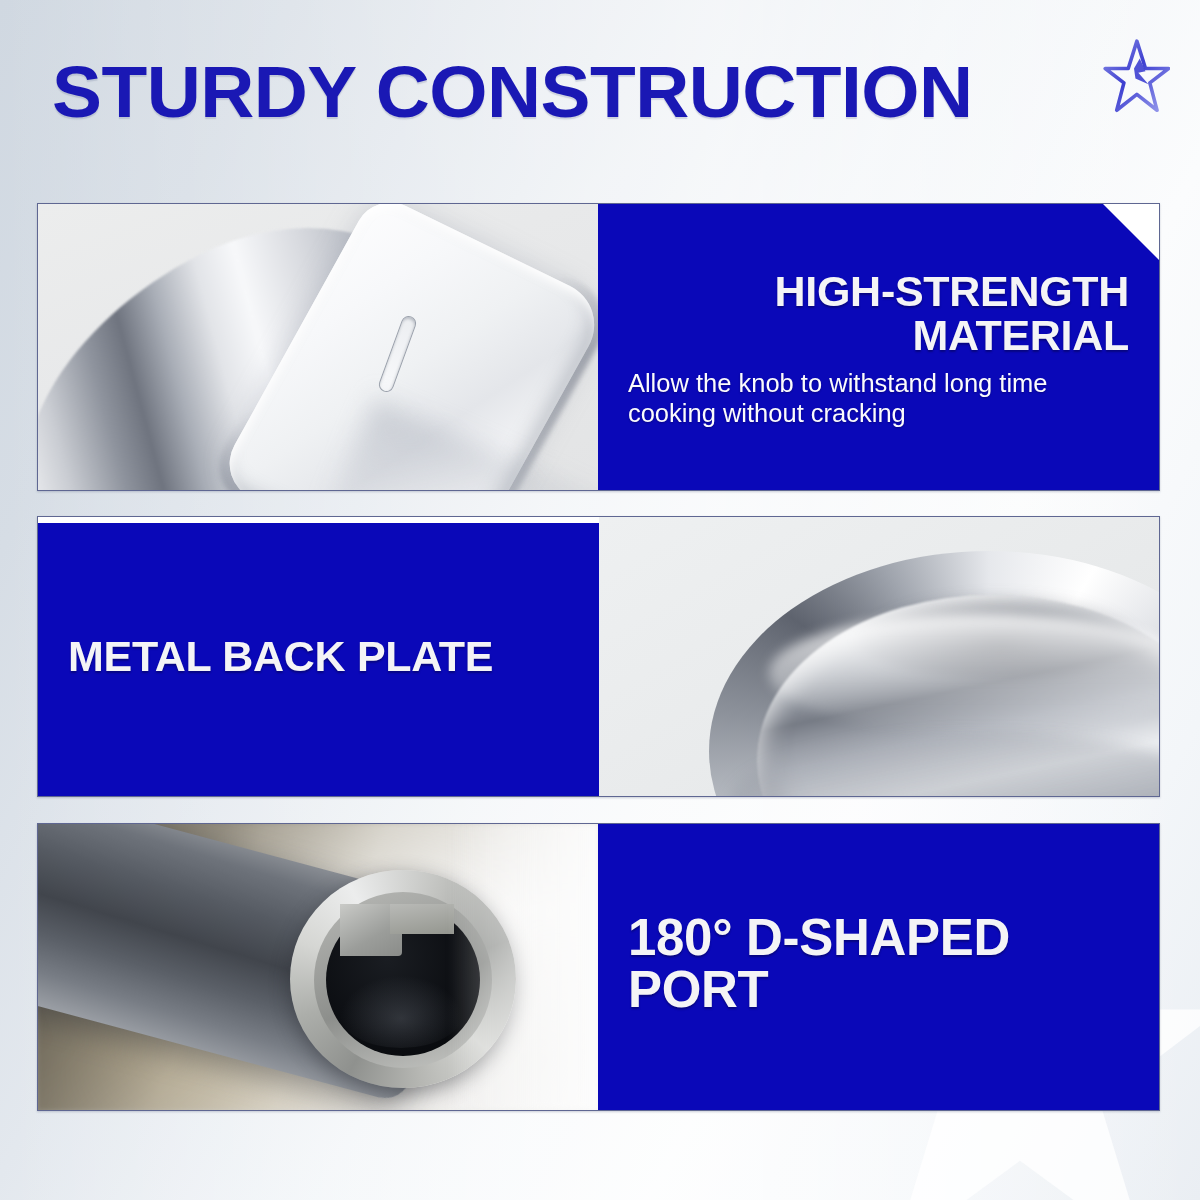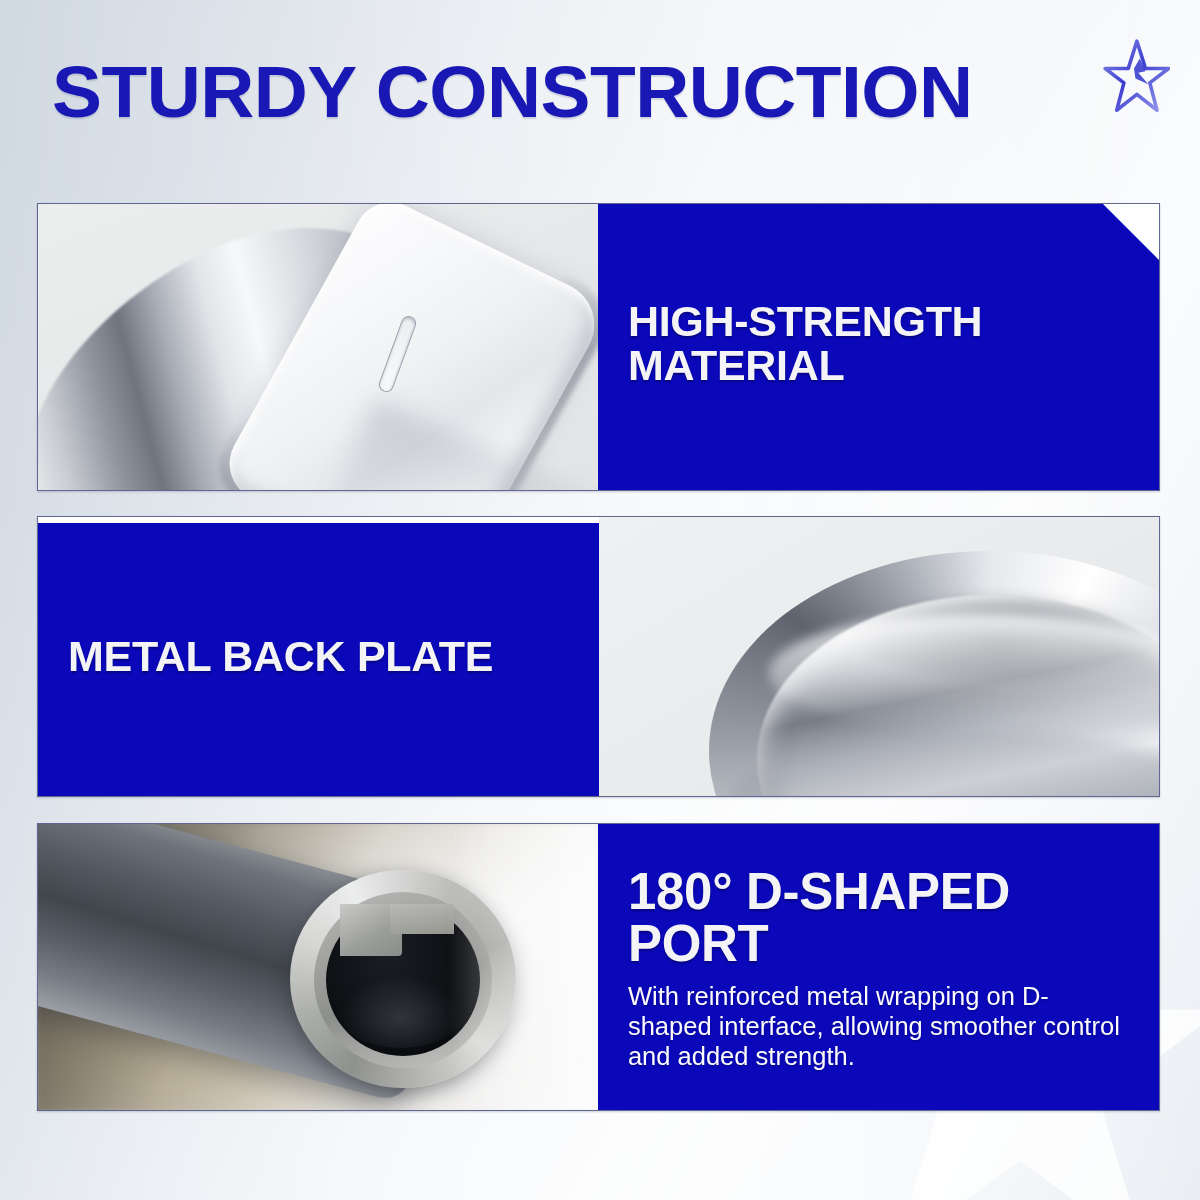--- a/index.html
+++ b/index.html
@@ -96,21 +96,21 @@
     color:#f4f4f6;
     text-shadow: 0 2px 2px rgba(0,0,0,.30);
     margin-bottom:10px;
   }
   .feat-desc{
     font-size:25.5px; line-height:1.19;
     font-weight:400;
     color:#fbfbfd;
     text-shadow: 0 1px 2px rgba(0,0,0,.28);
   }
-  #panel-1 .feat-title{ font-size:43px; }
+  #panel-1 .feat-title{ font-size:43px;text-align:right; }
   #panel-2 .feat-title{ font-size:43px; }
   #panel-3 .feat-title{ font-size:51px; }
 
   
   #photo-1{ background:linear-gradient(160deg,#eceded 0%,#e8e9ea 40%,#e3e4e5 100%); }
   #photo-1 .knob-body{
     position:absolute; left:-40px; top:52px;
     width:470px; height:300px;
     border-radius:58% 42% 40% 60% / 60% 50% 50% 40%;
     transform: rotate(-27deg);
@@ -309,20 +309,21 @@
   <div class="row" id="row-1">
     <div class="photo" id="photo-1">
       <div class="knob-body"></div>
       <div class="knob-edge"></div>
       <div class="knob-face"></div>
       <div class="knob-slot"></div>
       <div class="knob-shadow"></div>
     </div>
     <div class="panel" id="panel-1">
       <div class="feat-title">HIGH-STRENGTH MATERIAL</div>
+      <div class="feat-desc">Allow the knob to withstand long time cooking without cracking</div>
     </div>
   </div>
 
   <div class="row" id="row-2">
     <div class="panel" id="panel-2">
       <div class="feat-title">METAL BACK PLATE</div>
     </div>
     <div class="photo" id="photo-2">
       <div class="ring-outer"></div>
       <div class="ring-inner"></div>
@@ -339,17 +340,16 @@
       <div class="collar"></div>
       <div class="collar-in"></div>
       <div class="port"></div>
       <div class="port-flat"></div>
       <div class="port-flat2"></div>
       <div class="port-grit"></div>
       <div class="right-blur"></div>
     </div>
     <div class="panel" id="panel-3">
       <div class="feat-title">180° D-SHAPED PORT</div>
-      <div class="feat-desc">With reinforced metal wrapping on D-shaped interface, allowing smoother control and added strength.</div>
     </div>
   </div>
 
 </div>
 
 </body></html>

